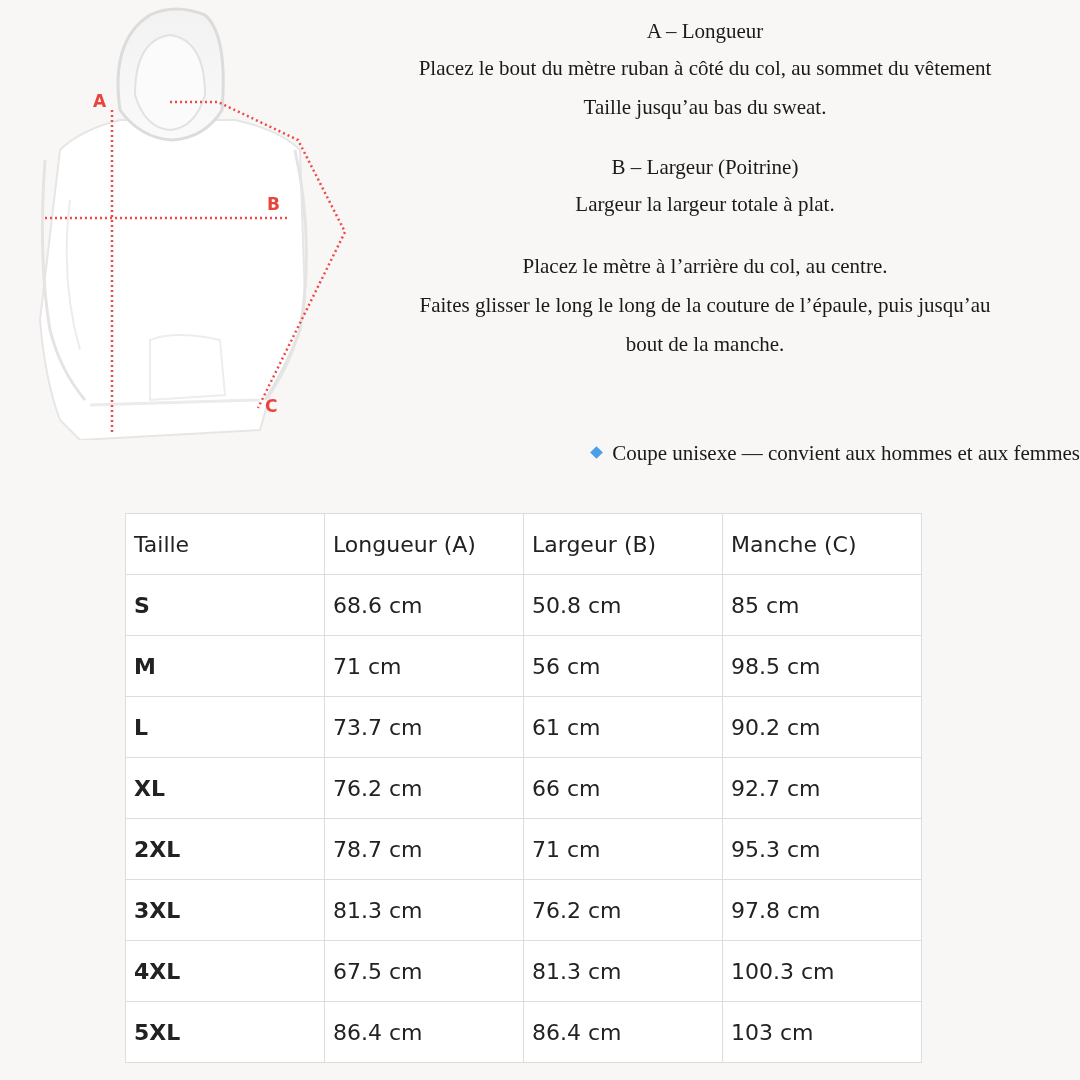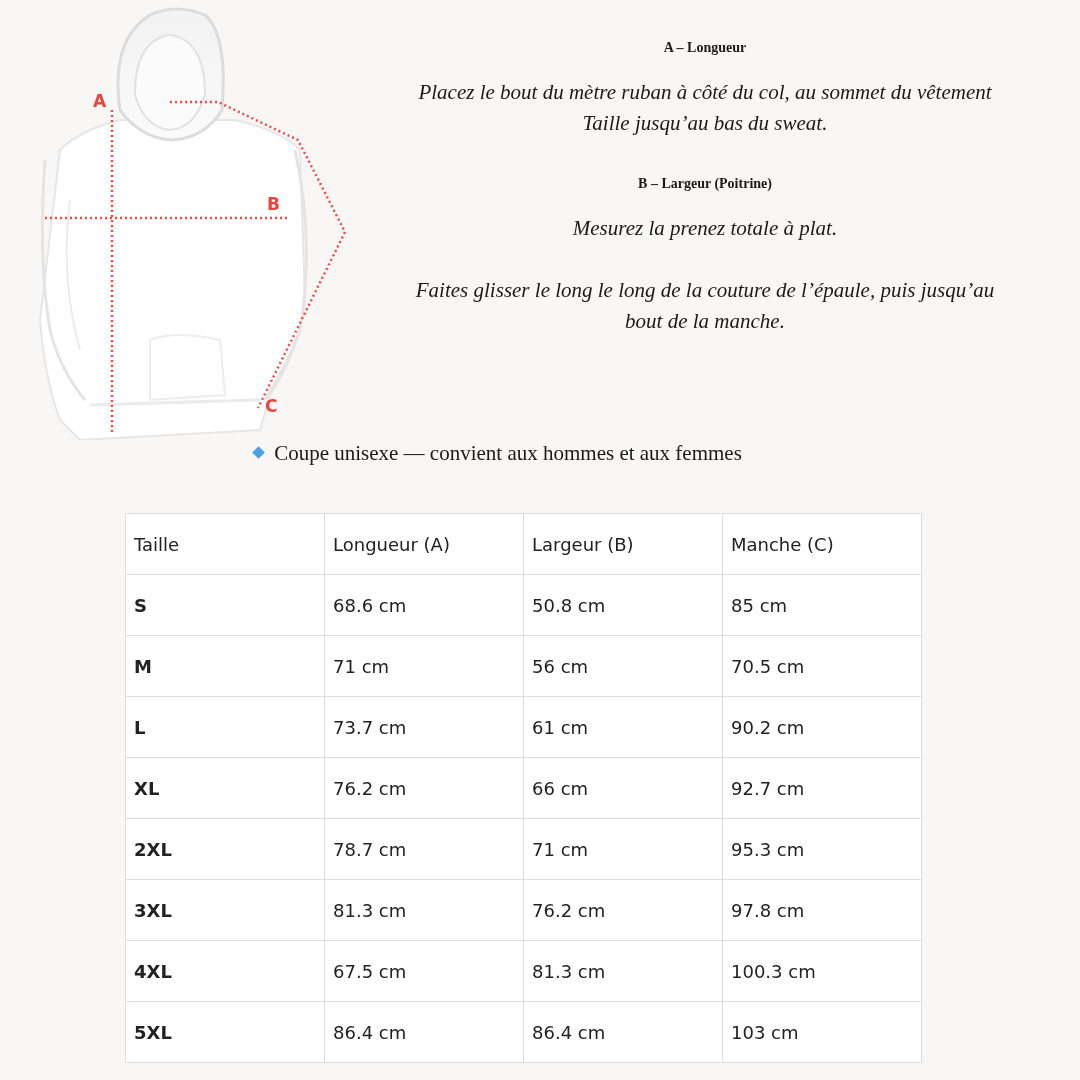--- a/index.html
+++ b/index.html
@@ -11,36 +11,36 @@
       position:relative;
     }
     .hoodie {
       position:absolute; left:0; top:0; width:360px; height:440px;
     }
     .instructions {
       position:absolute; left:340px; top:18px; width:730px;
       text-align:center; font-size:21px; line-height:31px;
     }
     .sec { margin-bottom:31px; }
-    .sec h3 { margin:16px; font-size:14px; font-weight:bold; line-height:27px; }
-    .sec p { margin:0;font-style:italic; }
+    .sec h3 { margin:0; font-size:21px; font-weight:normal; line-height:27px; }
+    .sec p { margin:8px; }
     .notes {
-      position:absolute; left:0; top:438px; width:1080px; text-align:center;
+      position:absolute; left:0; top:438px; width:1080px; text-align:right;
       font-size:21px; line-height:31px;
     }
     .note { white-space:nowrap; }
     .diamond {
       display:inline-block; width:9px; height:9px; background:#4a9fe6;
       transform:rotate(45deg); margin-right:11px; vertical-align:middle; position:relative; top:-3px;
     }
     .note1 { margin-left:-84px; }
     table.sizes {
       position:absolute; left:125px; top:513px;
       border-collapse:collapse; background:#ffffff;
-      font-family:"DejaVu Sans", sans-serif; font-size:18px; color:#222;
+      font-family:"DejaVu Sans", sans-serif; font-size:22px; color:#222;
     }
     table.sizes td, table.sizes th {
       border:1px solid #dddddd; width:190px; height:60px;
       padding:0 0 0 8px; text-align:left; font-weight:normal;
     }
     table.sizes td.size { font-weight:bold; }
   </style>
 </head>
 <body>
 
@@ -78,23 +78,24 @@
 </svg>
 
 <div class="instructions">
   <div class="sec">
     <h3>A – Longueur</h3>
     <p>Placez le bout du mètre ruban à côté du col, au sommet du vêtement</p>
     <p>Taille jusqu’au bas du sweat.</p>
   </div>
   <div class="sec">
     <h3>B – Largeur (Poitrine)</h3>
-    <p>Mesurez la prenez totale à plat.</p>
+    <p>Largeur la largeur totale à plat.</p>
   </div>
   <div class="sec">
+    <p>Placez le mètre à l’arrière du col, au centre.</p>
     <p>Faites glisser le long le long de la couture de l’épaule, puis jusqu’au</p>
     <p>bout de la manche.</p>
   </div>
 </div>
 
 <div class="notes">
   <div class="note note1">
     <span class="diamond"></span><span>Coupe unisexe — convient aux hommes et aux femmes</span>
   </div>
 </div>
@@ -112,21 +113,21 @@
     <tr>
       <td class="size">S</td>
       <td>68.6 cm</td>
       <td>50.8 cm</td>
       <td>85 cm</td>
     </tr>
     <tr>
       <td class="size">M</td>
       <td>71 cm</td>
       <td>56 cm</td>
-      <td>70.5 cm</td>
+      <td>98.5 cm</td>
     </tr>
     <tr>
       <td class="size">L</td>
       <td>73.7 cm</td>
       <td>61 cm</td>
       <td>90.2 cm</td>
     </tr>
     <tr>
       <td class="size">XL</td>
       <td>76.2 cm</td>

